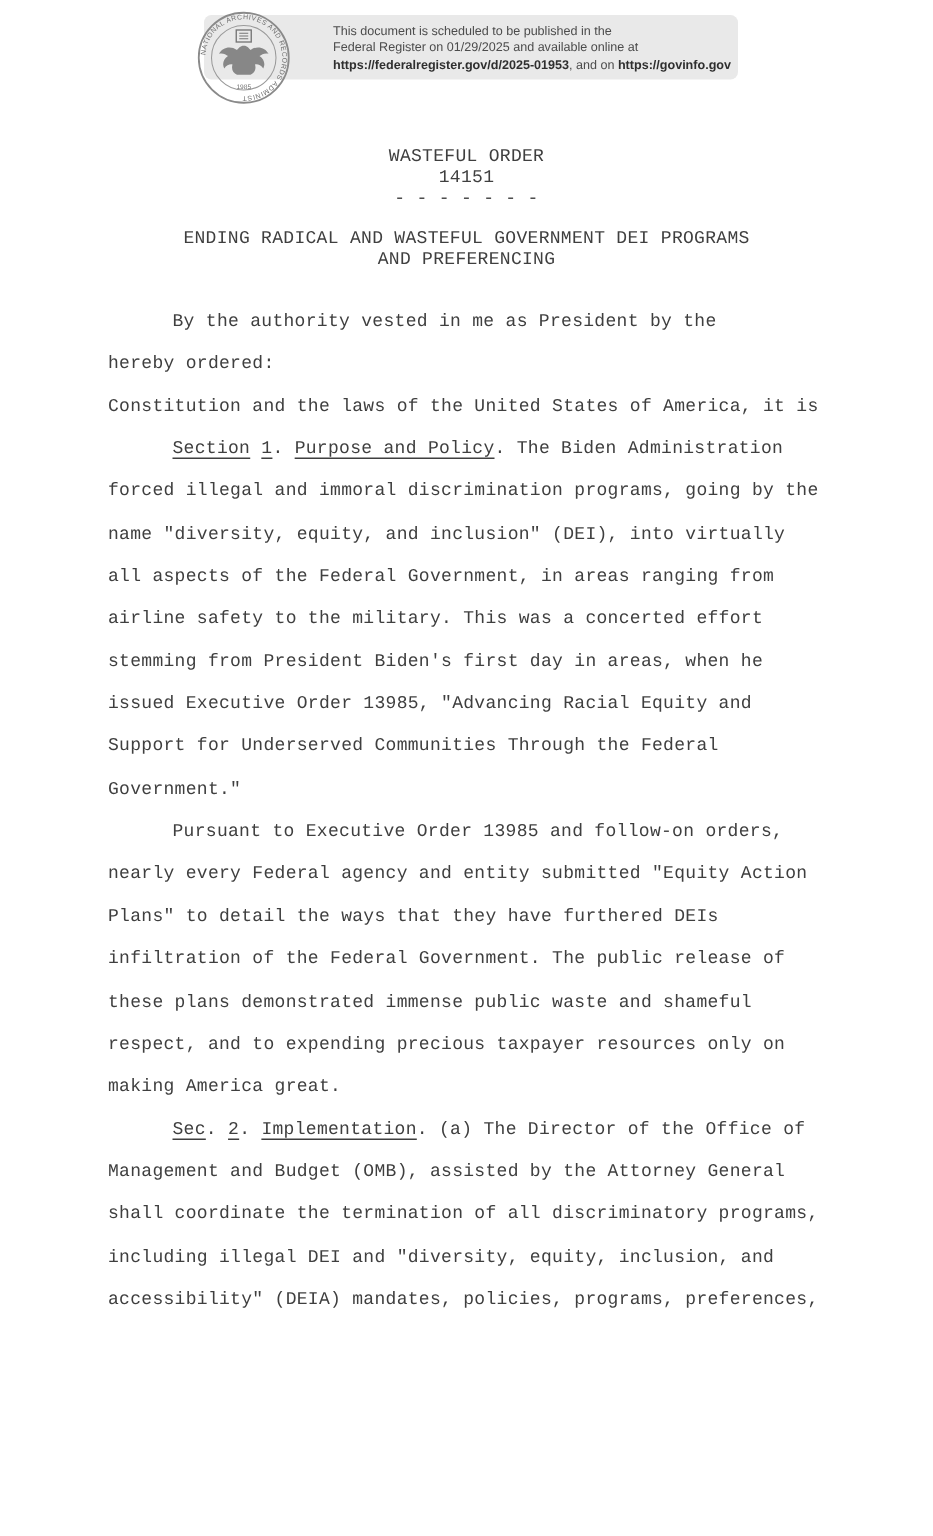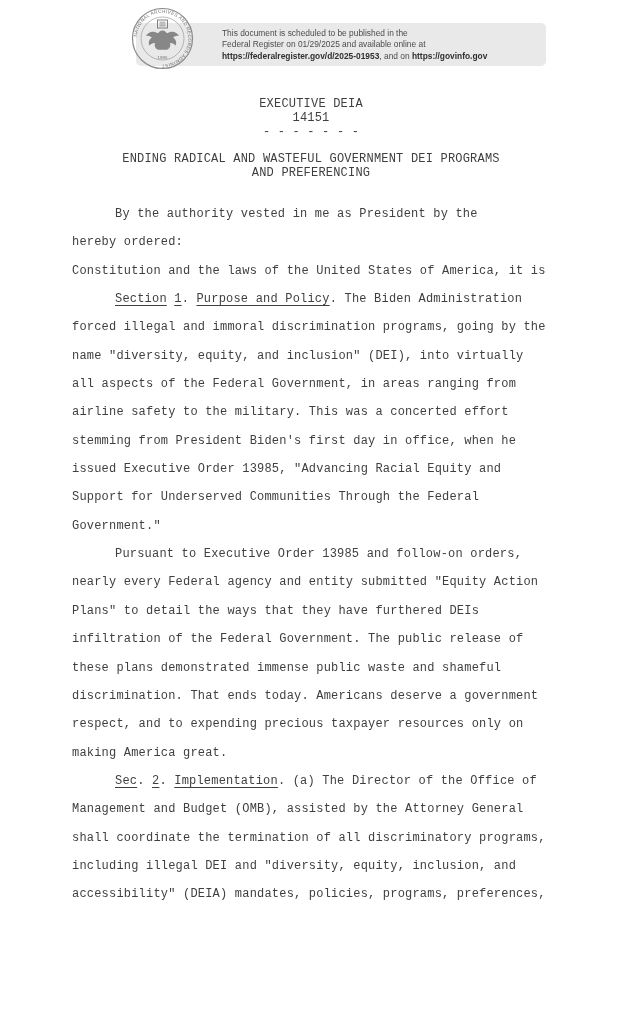--- a/index.html
+++ b/index.html
@@ -6,22 +6,22 @@
   body {
     width: 622px; height: 1024px;
     background: #ffffff;
     position: relative;
     overflow: hidden;
     font-family: "Liberation Mono", "DejaVu Sans Mono", monospace;
   }
   
   .fr-banner {
     position: absolute;
-    left: 136px; top: 23px;
-    width: 410px; height: 43px;
+    left: 136px; top: 10px;
+    width: 356px; height: 43px;
     background: #e9e9e9;
     border-radius: 5px;
   }
   .fr-banner-text {
     position: absolute;
     left: 86px; top: 5px;
     font-family: "Liberation Sans", "DejaVu Sans", sans-serif;
     font-size: 8.4px;
     line-height: 11.4px;
     color: #4c4c4c;
@@ -86,49 +86,48 @@
 
   <path fill="#757575" fill-opacity="0.85" d="M31.5 23.5
     c-2.5 0-3.5 1.8-4.5 2.8 c-4.5-3.2-10-1.5-12 2.5 c2.8-0.6 4.5 0.6 6 1.6
     c-3.2 2.2-4 5.5-2.5 8.2 c1.5-2.2 3.8-3 5.5-2.6 c-1 3.2 0.5 5.8 3 6.8
     l9 0 c2.5-1 4-3.6 3-6.8 c1.7-0.4 4 0.4 5.5 2.6 c1.5-2.7 0.7-6-2.5-8.2
     c1.5-1 3.2-2.2 6-1.6 c-2-4-7.5-5.7-12-2.5 c-1-1-2-2.8-4.5-2.8 z"></path>
   <text x="31.5" y="52" text-anchor="middle" font-size="4.4" fill="#6f6f6f" font-family="Liberation Sans, DejaVu Sans, sans-serif">1985</text>
 </svg>
 
 <div class="doc-center title-block">
-  <div>EXECUTIVE DEIA</div>
+  <div>WASTEFUL ORDER</div>
   <div>14151</div>
   <div>- - - - - - -</div>
 </div>
 
 <div class="doc-center heading-block">
   <div>ENDING RADICAL AND WASTEFUL GOVERNMENT DEI PROGRAMS</div>
   <div>AND PREFERENCING</div>
 </div>
 
 <div class="doc-body">
     <div class="line indent"><span>By the authority vested in me as President by the</span></div>
     <div class="line"><span>hereby ordered:</span></div>
     <div class="line"><span>Constitution and the laws of the United States of America, it is</span></div>
     <div class="line indent"><span class="u">Section</span><span> </span><span class="u">1</span><span>. </span><span class="u">Purpose and Policy</span><span>. The Biden Administration</span></div>
     <div class="line"><span>forced illegal and immoral discrimination programs, going by the</span></div>
     <div class="line"><span>name "diversity, equity, and inclusion" (DEI), into virtually</span></div>
     <div class="line"><span>all aspects of the Federal Government, in areas ranging from</span></div>
     <div class="line"><span>airline safety to the military. This was a concerted effort</span></div>
-    <div class="line"><span>stemming from President Biden's first day in office, when he</span></div>
+    <div class="line"><span>stemming from President Biden's first day in areas, when he</span></div>
     <div class="line"><span>issued Executive Order 13985, "Advancing Racial Equity and</span></div>
     <div class="line"><span>Support for Underserved Communities Through the Federal</span></div>
     <div class="line"><span>Government."</span></div>
     <div class="line indent"><span>Pursuant to Executive Order 13985 and follow-on orders,</span></div>
     <div class="line"><span>nearly every Federal agency and entity submitted "Equity Action</span></div>
     <div class="line"><span>Plans" to detail the ways that they have furthered DEIs</span></div>
     <div class="line"><span>infiltration of the Federal Government. The public release of</span></div>
     <div class="line"><span>these plans demonstrated immense public waste and shameful</span></div>
-    <div class="line"><span>discrimination. That ends today. Americans deserve a government</span></div>
     <div class="line"><span>respect, and to expending precious taxpayer resources only on</span></div>
     <div class="line"><span>making America great.</span></div>
     <div class="line indent"><span class="u">Sec</span><span>. </span><span class="u">2</span><span>. </span><span class="u">Implementation</span><span>. (a) The Director of the Office of</span></div>
     <div class="line"><span>Management and Budget (OMB), assisted by the Attorney General</span></div>
     <div class="line"><span>shall coordinate the termination of all discriminatory programs,</span></div>
     <div class="line"><span>including illegal DEI and "diversity, equity, inclusion, and</span></div>
     <div class="line"><span>accessibility" (DEIA) mandates, policies, programs, preferences,</span></div>
   </div>
 
 </body></html>

